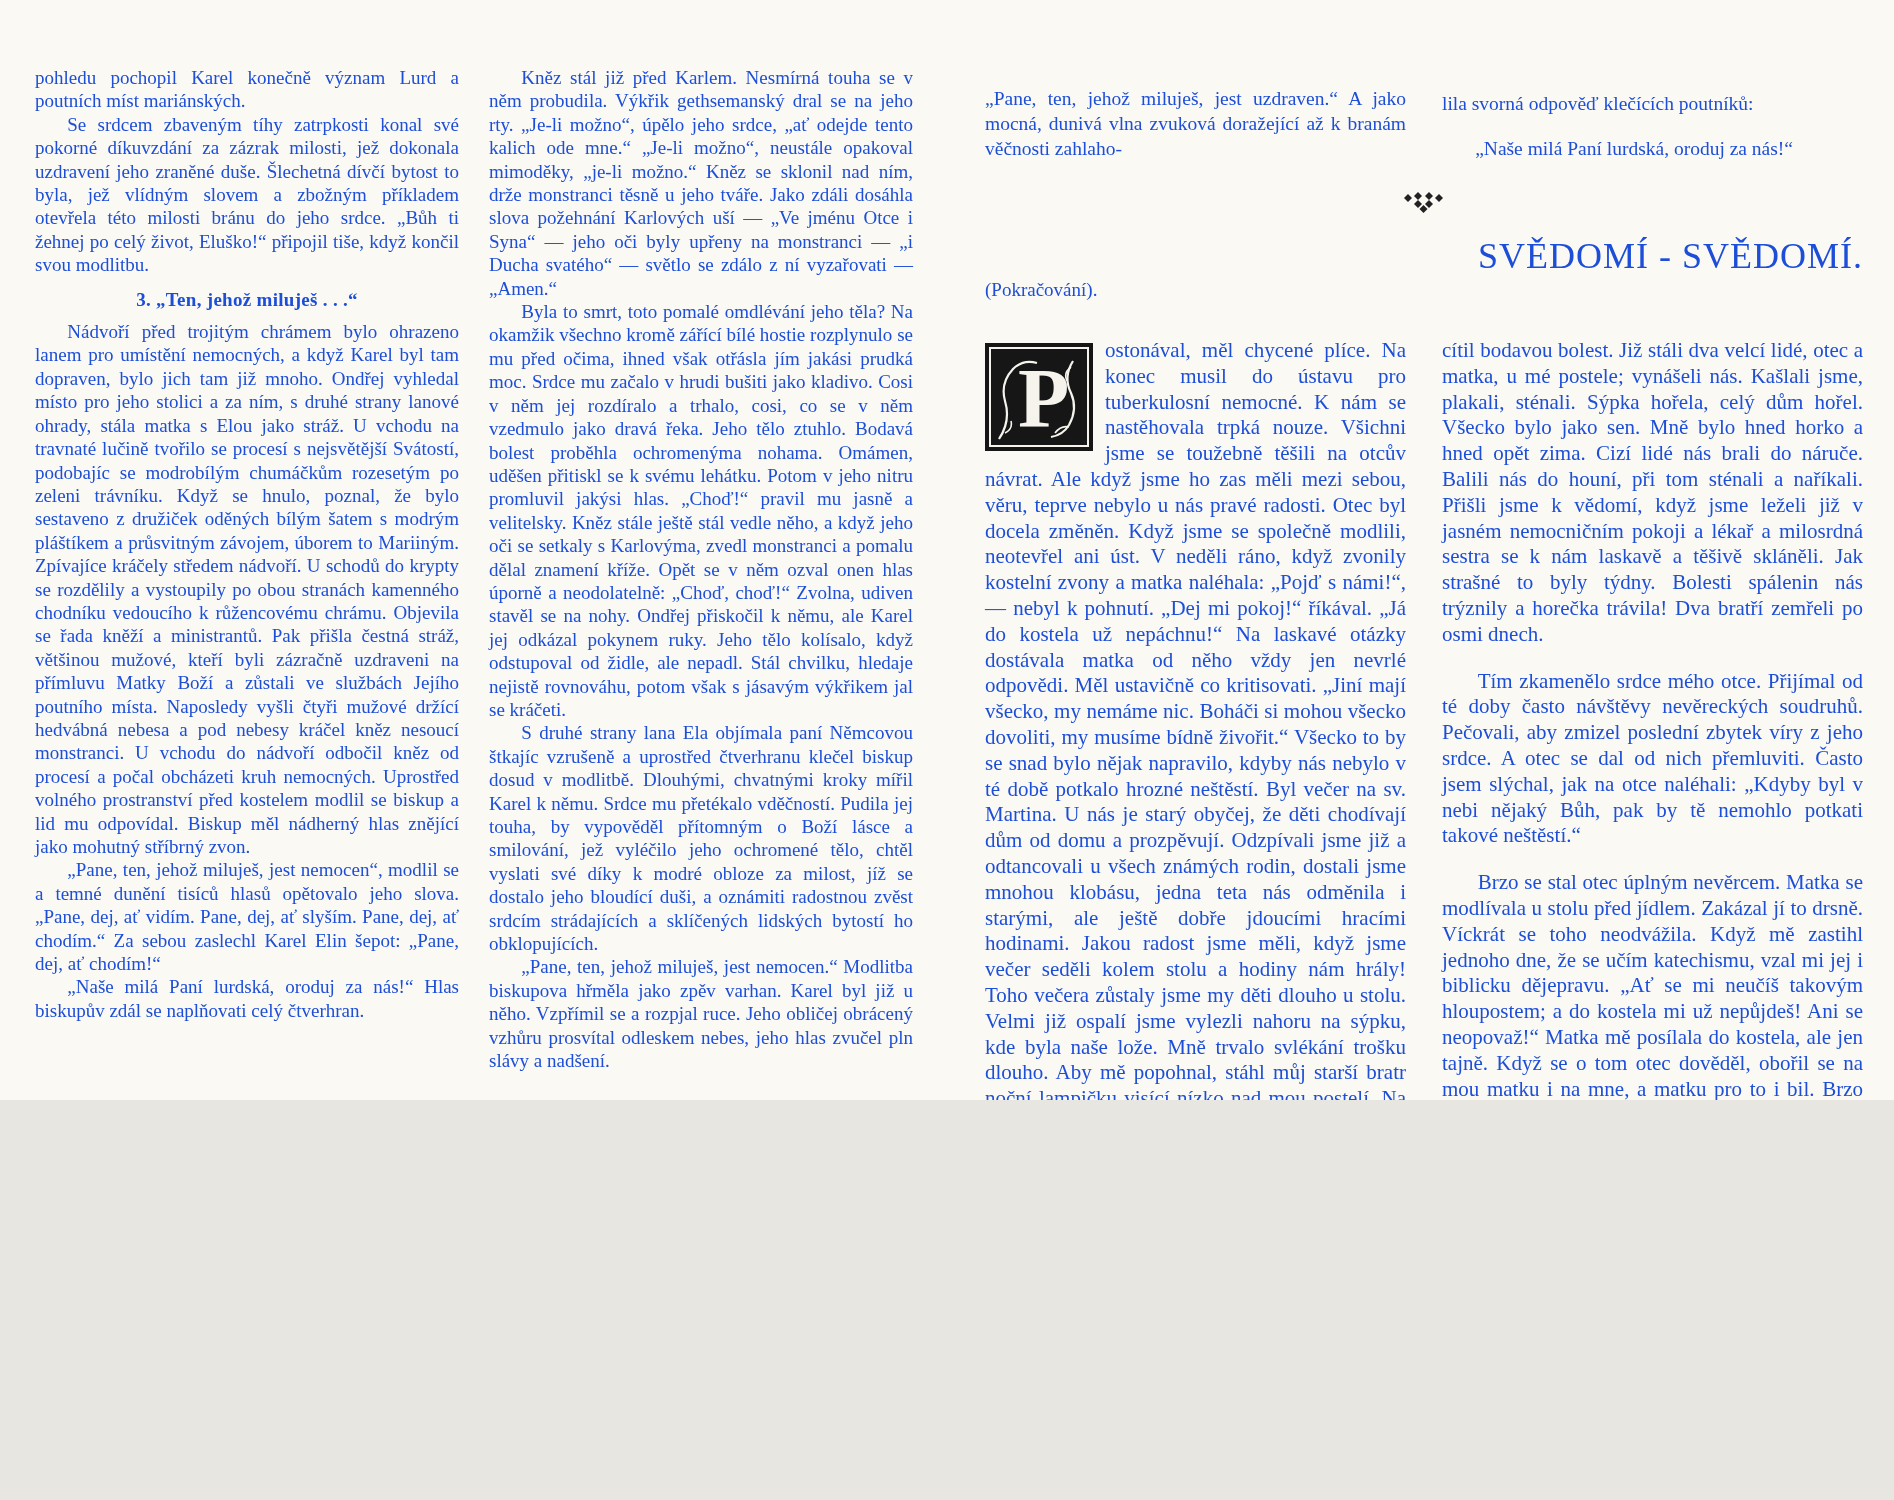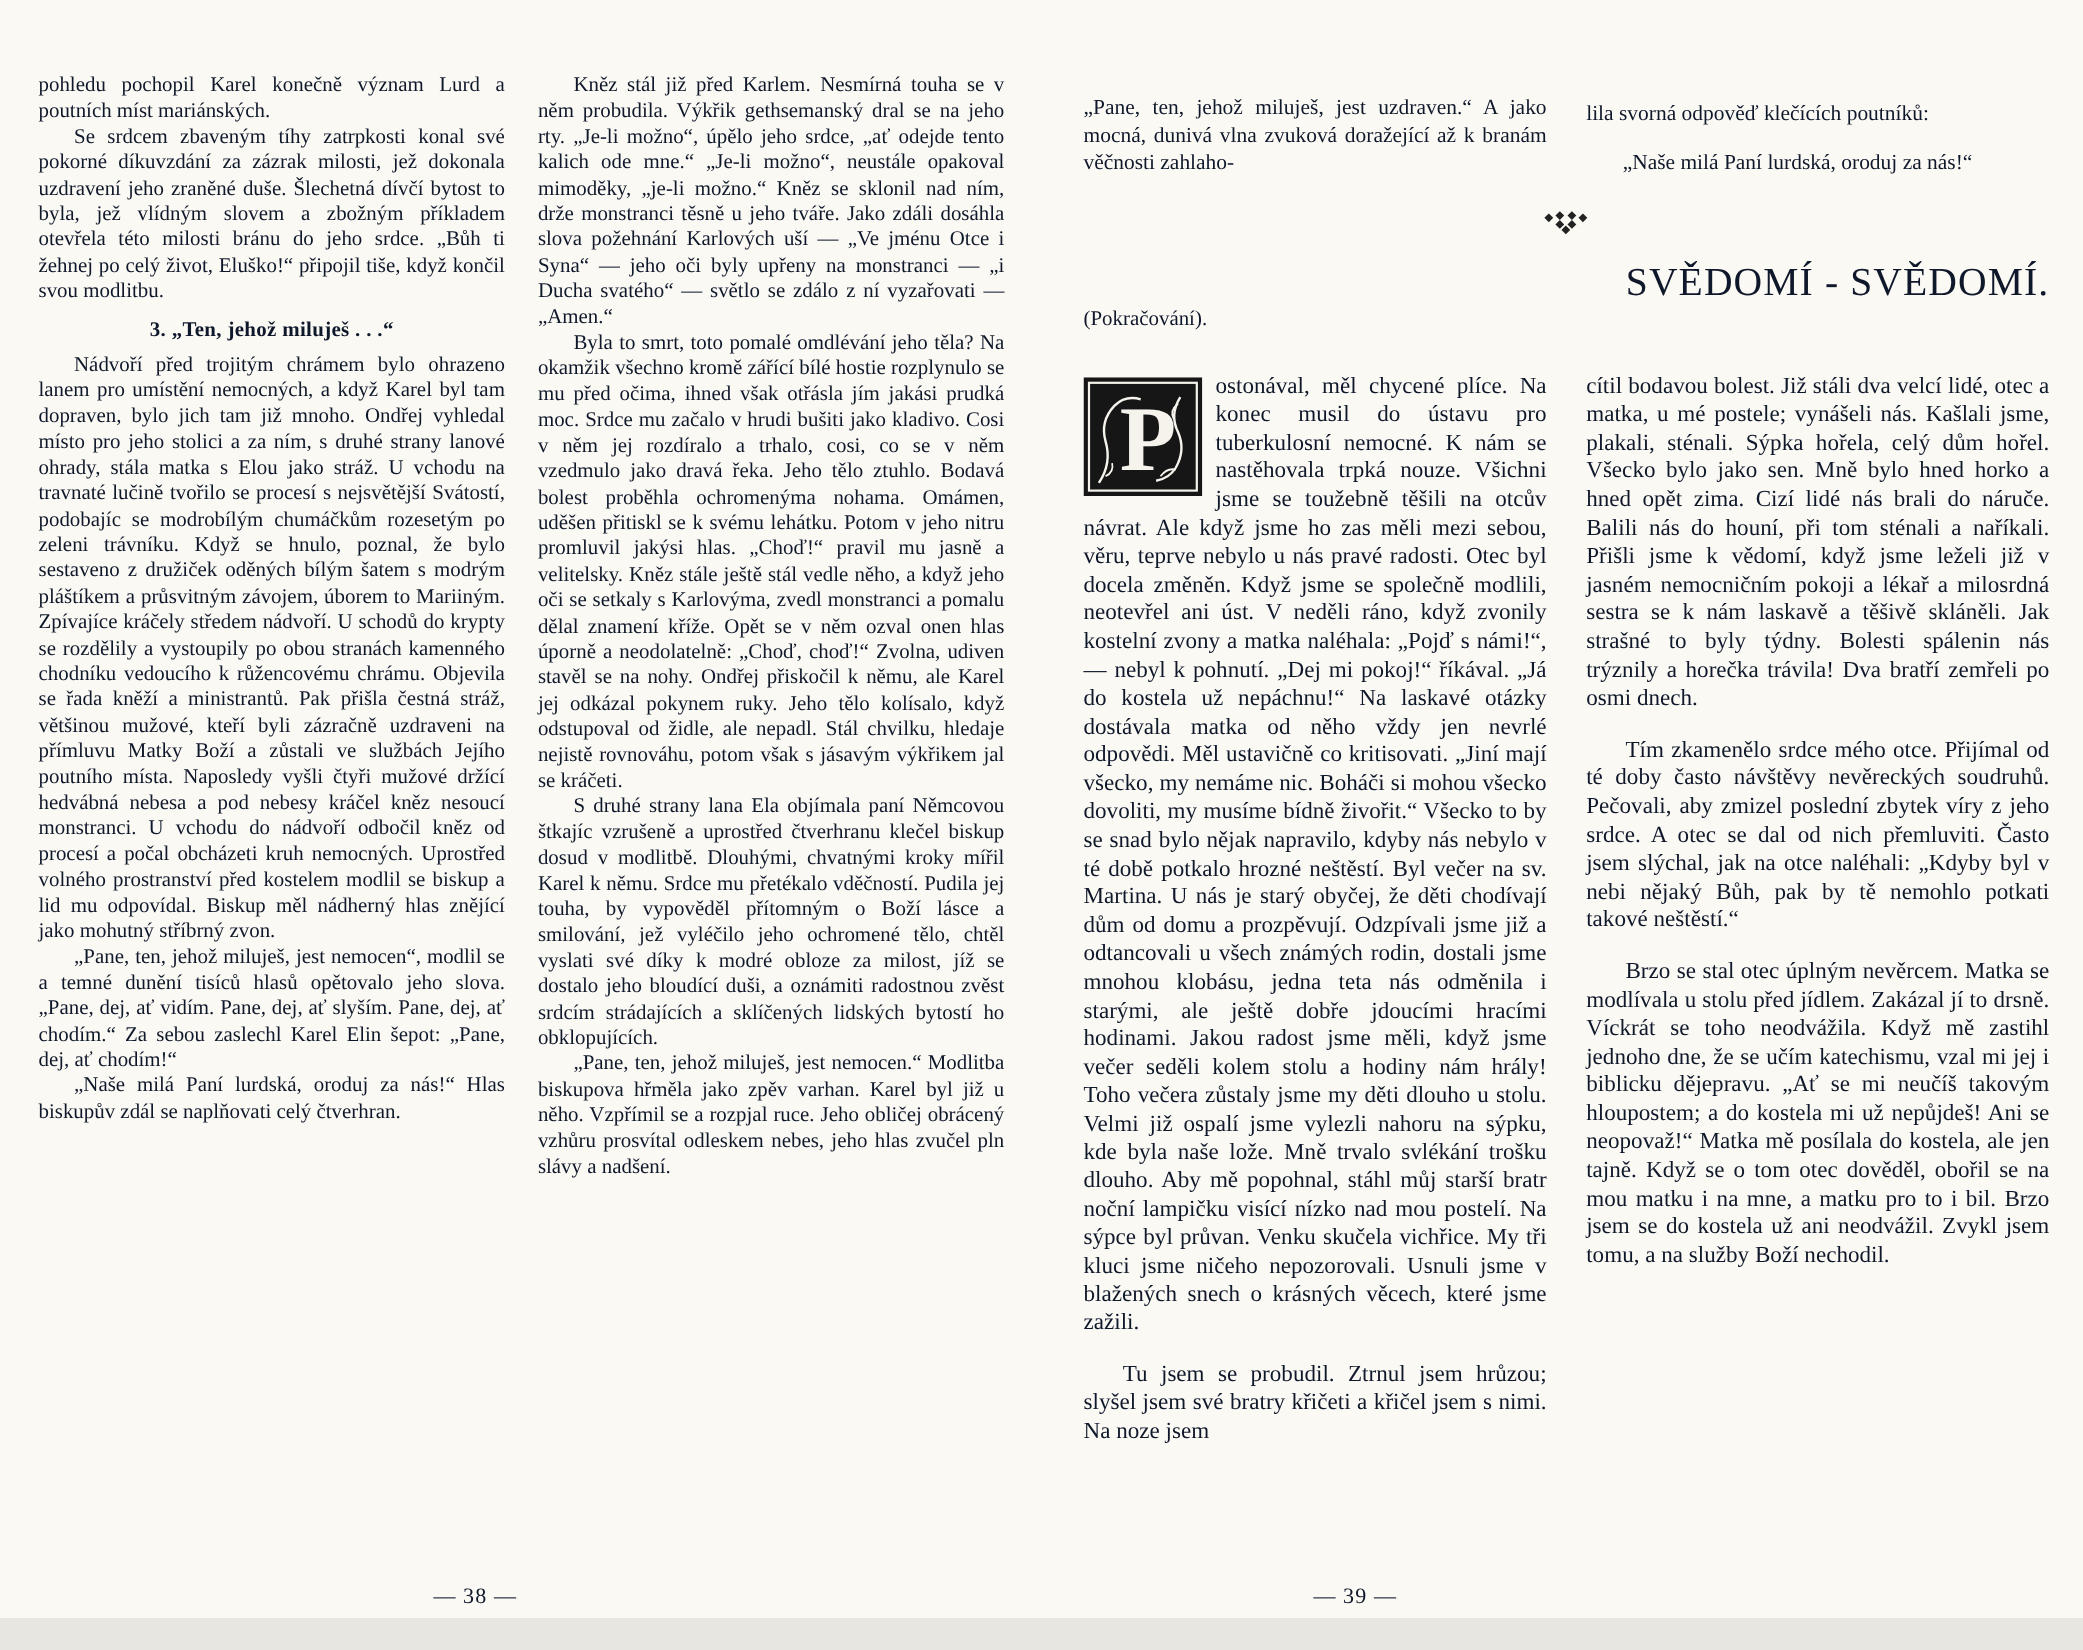--- a/index.html
+++ b/index.html
@@ -1,20 +1,20 @@
 <!DOCTYPE html>
 <html lang="cs"><head>
 <meta charset="utf-8">
 <style>
   html,body{margin:0;padding:0;background:#e8e6e0;}
   .sheet{
     position:relative;
-    width:1894px;height:1471px;
+    width:1894px;height:1100px;
     background:#faf9f4;
-    color:#0f172a;
+    color:#1d4ed8;
     font-family:"Liberation Serif","DejaVu Serif",serif;
     overflow:hidden;
   }
   .col{position:absolute;text-align:justify;}
   .col p{margin:0;padding:0;}
   p.indent{text-indent:1.7em;}
   p.noindent{text-indent:0;}
   p.heading{
     text-align:center;font-weight:bold;text-indent:0;
     margin:11px 0 9px 0;font-size:19px;letter-spacing:.3px;

